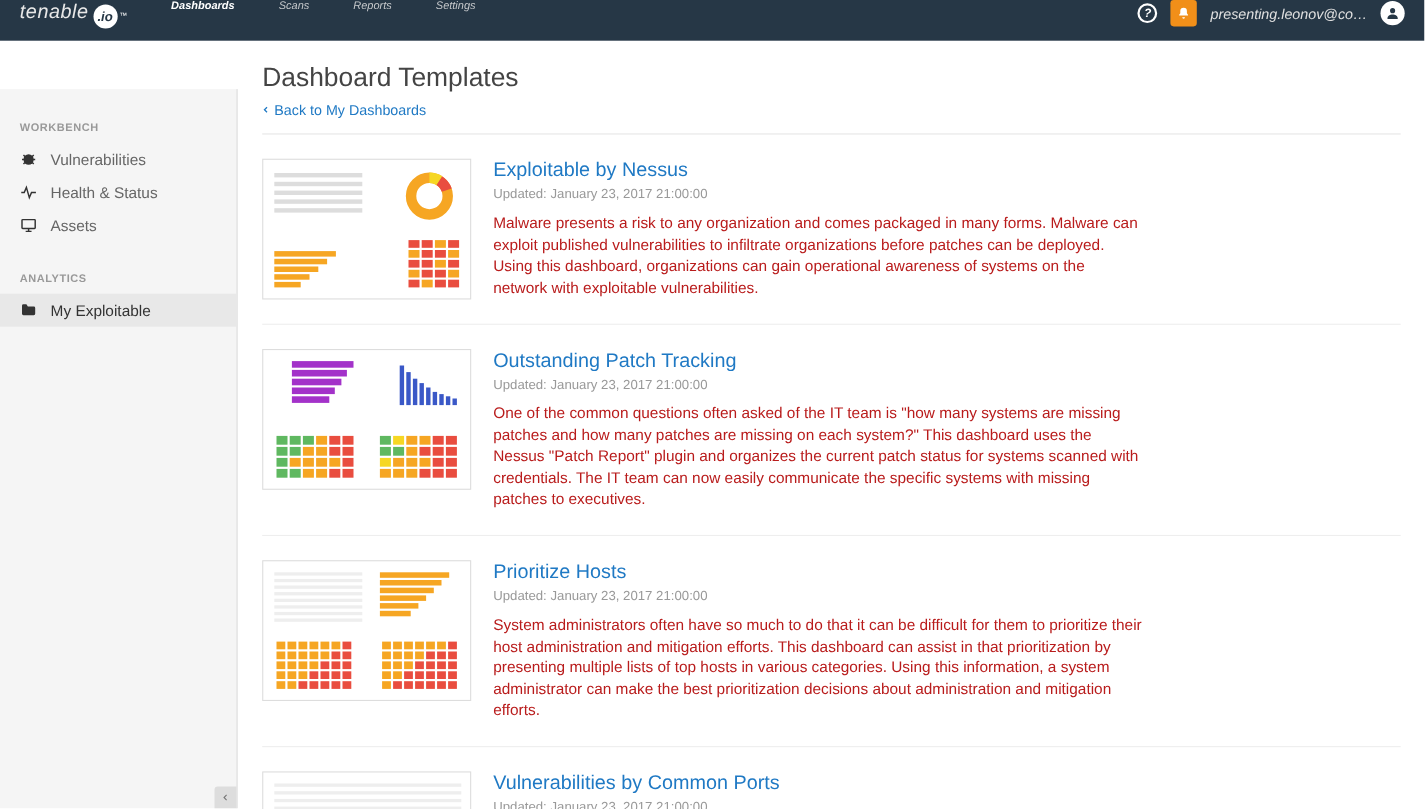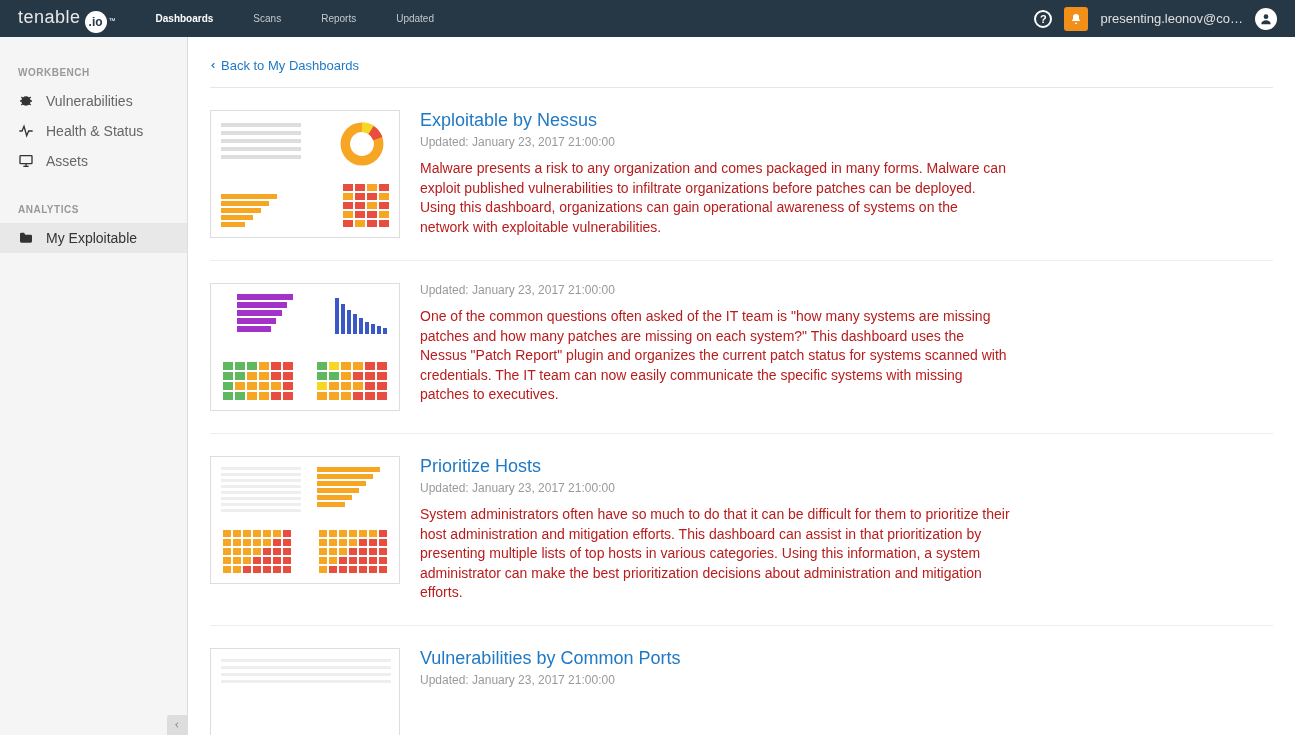--- a/index.html
+++ b/index.html
@@ -1,36 +1,36 @@
 <!DOCTYPE html>
 <html><head>
 <meta charset="utf-8">
 <style>
 * { margin: 0; padding: 0; box-sizing: border-box; }
 body { font-family: -apple-system, BlinkMacSystemFont, "Segoe UI", Helvetica, Arial, sans-serif; font-size: 14px; color: #333; background: #fff; }
 
 
-.topbar { background: #263746; height: 37px; display: flex; align-items: center; padding: 0 18px; color: #fff; }
+.topbar { background: #263746; height: 37px; display: flex; align-items: flex-start; padding: 0 18px; color: #fff; font-style: italic; }
 .logo { display: flex; align-items: baseline; margin-right: 40px; }
 .logo-text { font-size: 18px; font-weight: 400; letter-spacing: 0.5px; color: #e8e8e8; }
 .logo-io { display: inline-flex; align-items: center; margin-left: 4px; }
 .io-circle { width: 22px; height: 22px; background: #fff; border-radius: 50%; display: inline-flex; align-items: center; justify-content: center; color: #263746; font-size: 12px; font-weight: bold; position: relative; top: 3px; }
 .logo-tm { font-size: 7px; vertical-align: top; margin-left: 2px; }
 .topnav { display: flex; gap: 40px; flex: 1; }
 .topnav-item { color: #c6c9cc; font-size: 10px; cursor: pointer; }
 .topnav-item.active { color: #fff; font-weight: 600; }
 .topbar-right { display: flex; align-items: center; gap: 12px; }
 .help-icon { width: 18px; height: 18px; border-radius: 50%; border: 2px solid #fff; display: flex; align-items: center; justify-content: center; font-size: 11px; font-weight: bold; color: #fff; cursor: pointer; }
 .bell-btn { width: 24px; height: 24px; background: #f18f19; border-radius: 3px; display: flex; align-items: center; justify-content: center; cursor: pointer; }
 .user-text { color: #e0e0e0; font-size: 13px; cursor: pointer; white-space: nowrap; }
 .user-avatar { width: 22px; height: 22px; border-radius: 50%; background: #fff; display: flex; align-items: center; justify-content: center; cursor: pointer; }
 
 
 .layout { display: flex; height: calc(100vh - 37px); }
-.sidebar { width: 188px; background: #f5f5f5; border-right: 1px solid #ddd; padding-top: 20px; position: relative; }
+.sidebar { width: 216px; background: #f5f5f5; border-right: 1px solid #ddd; padding-top: 20px; position: relative; margin-top: 44px; }
 .sidebar-heading { font-size: 10px; font-weight: 600; letter-spacing: 0.5px; color: #999; padding: 0 18px; margin-bottom: 8px; margin-top: 10px; }
 .sidebar-item { display: flex; align-items: center; padding: 7px 18px; color: #666; font-size: 14px; cursor: pointer; gap: 12px; }
 .sidebar-item.active { background: #e8e8e8; color: #333; }
 .sidebar-icon { width: 16px; height: 16px; display: inline-flex; align-items: center; justify-content: center; }
 .collapse-handle { position: absolute; bottom: 0; right: 0; width: 20px; height: 20px; background: #ddd; border-top-left-radius: 3px; display: flex; align-items: center; justify-content: center; cursor: pointer; font-size: 10px; color: #777; }
 
 .main { flex: 1; overflow-y: auto; padding: 20px 22px; }
 .page-title { font-size: 24px; font-weight: 400; color: #444; margin-bottom: 6px; }
 .back-link { color: #1f79c4; font-size: 13px; cursor: pointer; display: inline-flex; align-items: center; gap: 4px; }
 .divider { border: none; border-top: 1px solid #e6e6e6; margin-top: 14px; margin-bottom: 0; }
@@ -55,21 +55,21 @@
     <span class="logo-text">tenable</span>
     <span class="logo-io">
       <span class="io-circle">.io</span>
     </span>
     <span class="logo-tm">™</span>
   </div>
   <div class="topnav">
     <span class="topnav-item active">Dashboards</span>
     <span class="topnav-item">Scans</span>
     <span class="topnav-item">Reports</span>
-    <span class="topnav-item">Updated</span>
+    <span class="topnav-item">Settings</span>
   </div>
   <div class="topbar-right">
     <div class="help-icon">?</div>
     <div class="bell-btn">
       <svg width="12" height="14" viewBox="0 0 24 24" fill="#fff">
           <path d="M12 2a6 6 0 0 0-6 6v4l-2 3v1h16v-1l-2-3V8a6 6 0 0 0-6-6zm0 20a2.5 2.5 0 0 0 2.5-2.5h-5A2.5 2.5 0 0 0 12 22z"></path>
         </svg>
     </div>
     <span class="user-text">presenting.leonov@co…</span>
     <div class="user-avatar">
@@ -129,20 +129,21 @@
     </div>
 
     <div class="collapse-handle">
       <svg width="8" height="8" viewBox="0 0 24 24" fill="none" stroke="#777" stroke-width="3">
           <polyline points="15,5 8,12 15,19"></polyline>
         </svg>
     </div>
   </div>
 
   <div class="main">
+    <h1 class="page-title">Dashboard Templates</h1>
     <span class="back-link">
       <svg width="7" height="9" viewBox="0 0 24 24" fill="none" stroke="#1f79c4" stroke-width="4">
           <polyline points="15,4 7,12 15,20"></polyline>
         </svg>
       <span>Back to My Dashboards</span>
     </span>
     <hr class="divider">
 
     <div class="templates">
 
@@ -275,20 +276,21 @@
               <div style="background:#f6a623;"></div>
                 <div style="background:#f6a623;"></div>
                 <div style="background:#f6a623;"></div>
                 <div style="background:#e94d3f;"></div>
                 <div style="background:#e94d3f;"></div>
                 <div style="background:#e94d3f;"></div>
             </div>
           </div>
         </div>
         <div class="template-info">
+          <h2 class="template-title">Outstanding Patch Tracking</h2>
           <div class="template-updated">Updated: January 23, 2017 21:00:00</div>
           <p class="template-desc">One of the common questions often asked of the IT team is "how many systems are missing patches and how many patches are missing on each system?" This dashboard uses the Nessus "Patch Report" plugin and organizes the current patch status for systems scanned with credentials. The IT team can now easily communicate the specific systems with missing patches to executives.</p>
         </div>
       </div>
 
       <div class="template-row">
         <div class="thumb">
           <div class="thumb-inner">
 
             <div class="mini" style="left:4px; top:4px; width:80px;">

